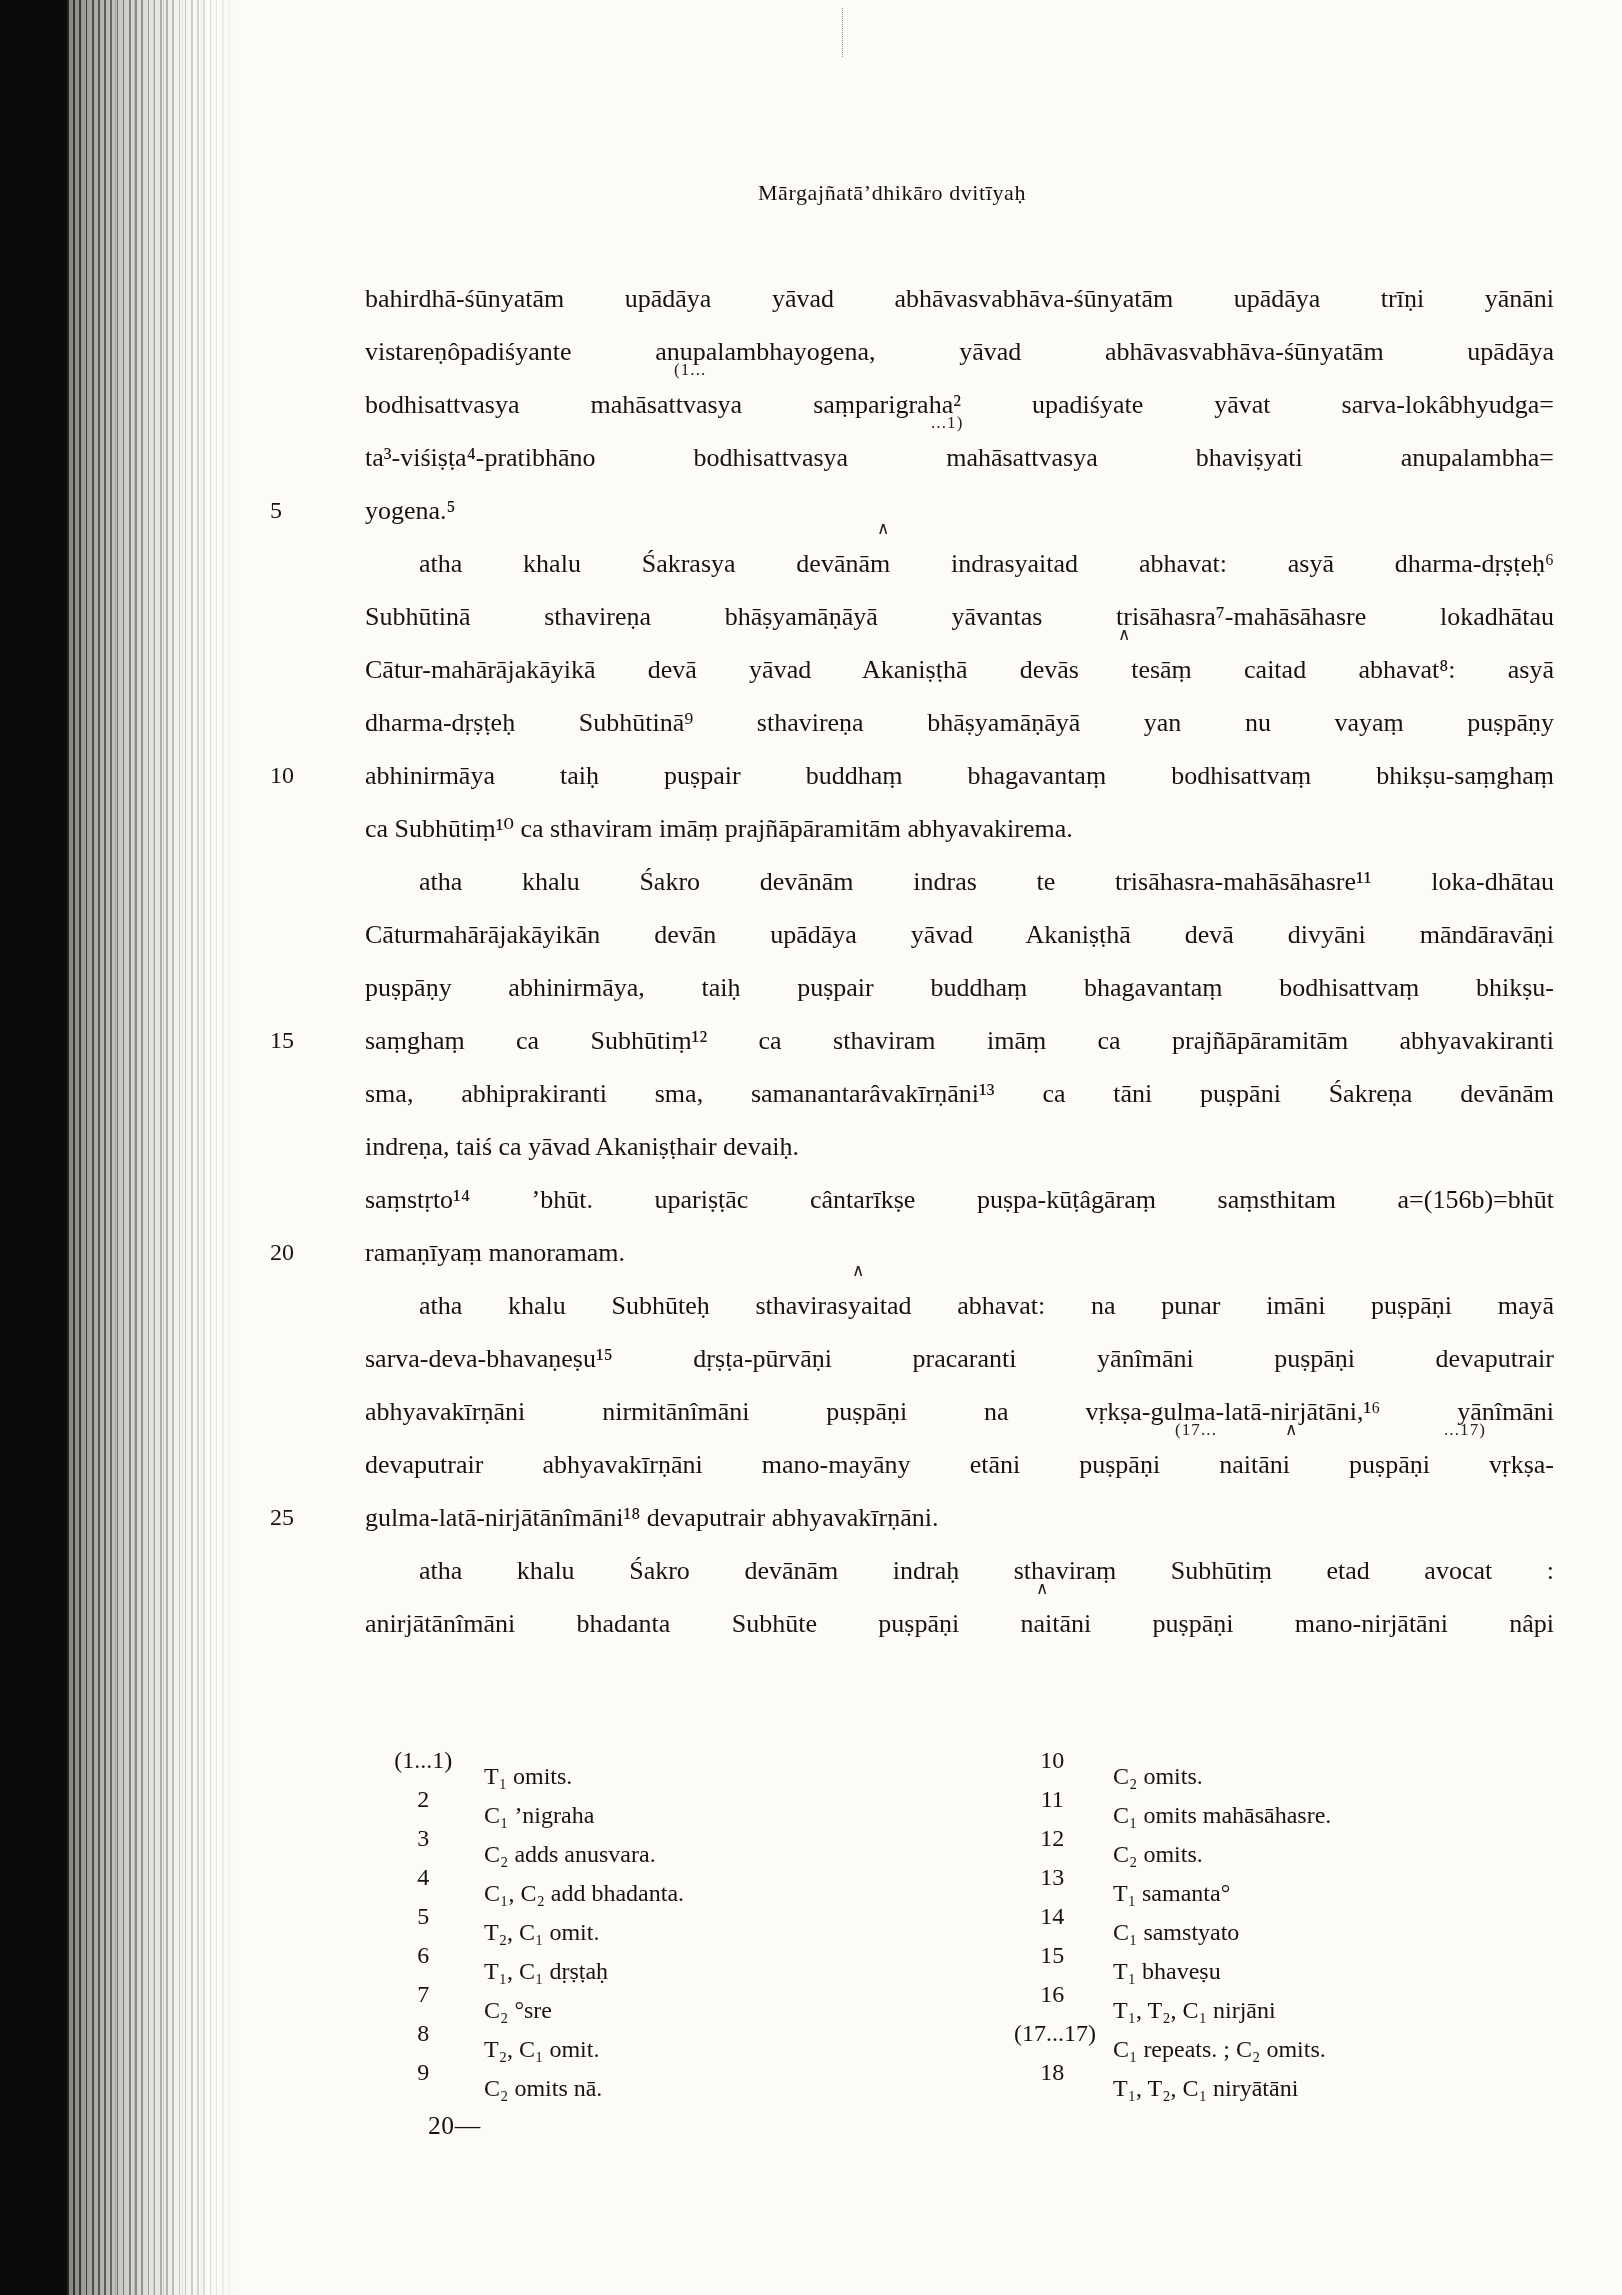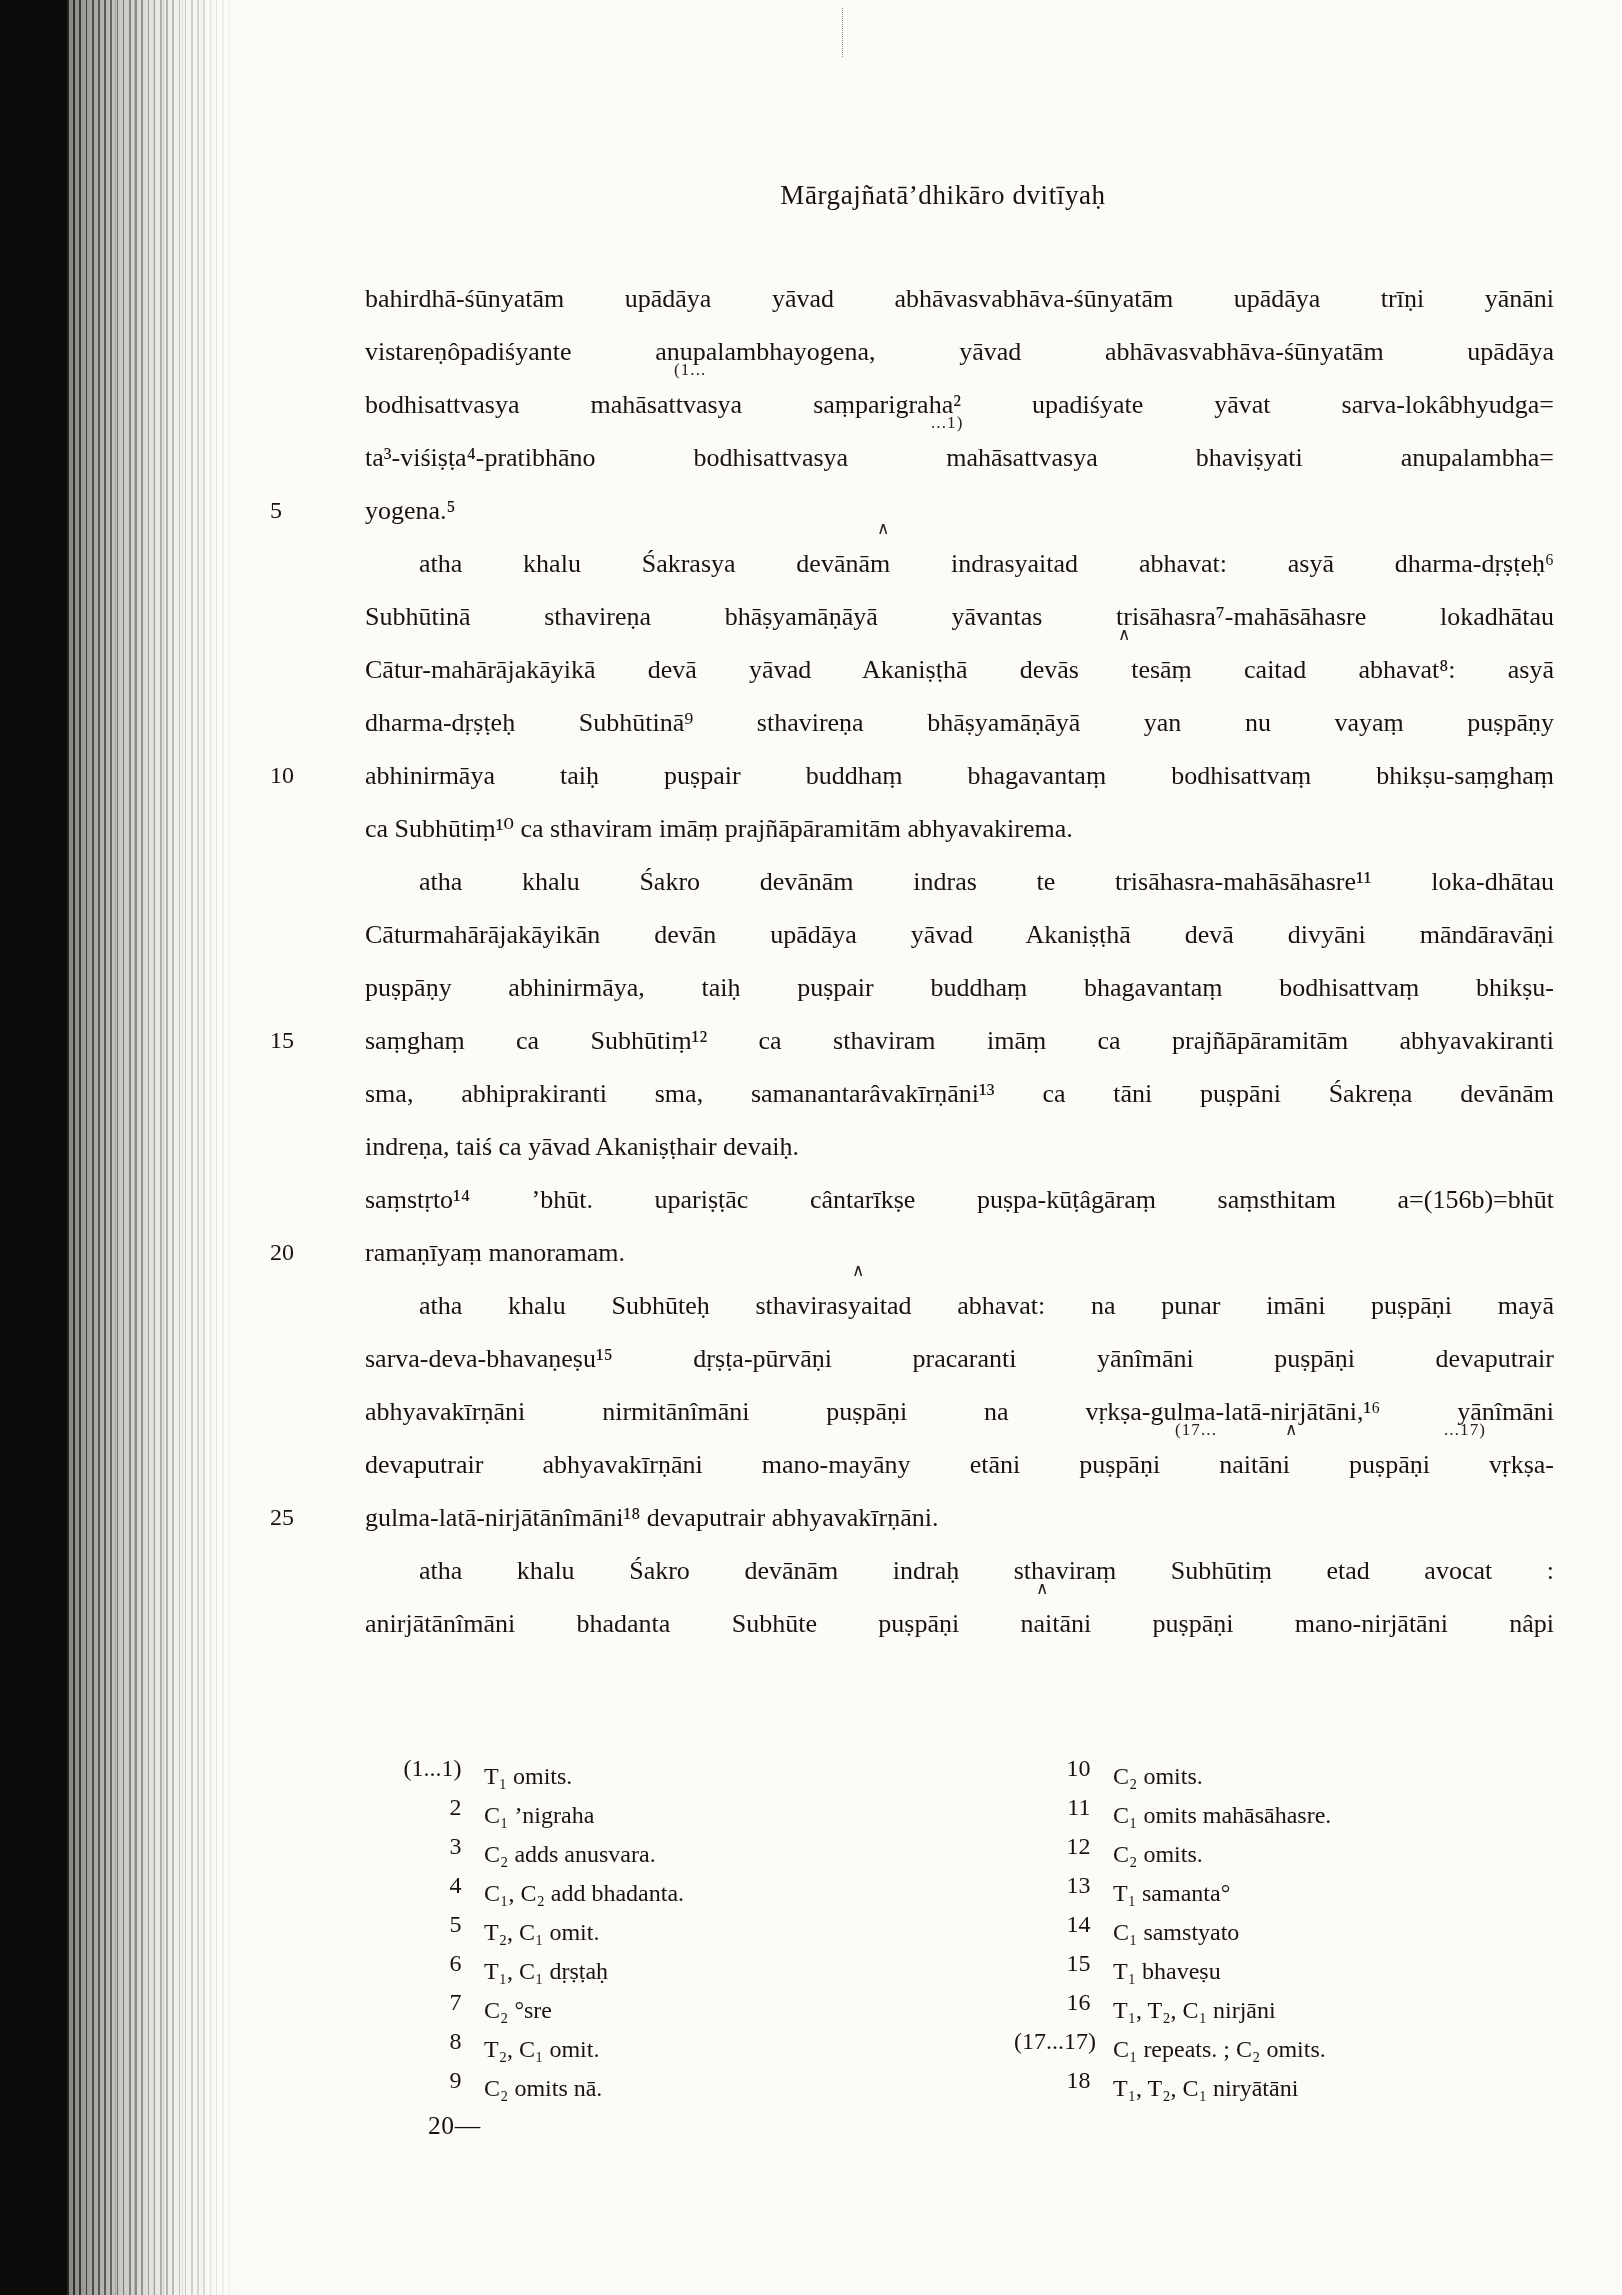--- a/index.html
+++ b/index.html
@@ -19,40 +19,40 @@
       repeating-linear-gradient(to right, rgba(22,20,16,0.35) 0 0.6px, rgba(22,20,16,0) 0.6px 9.6px),
       linear-gradient(to right, rgba(35,32,26,0.55), rgba(35,32,26,0) 92%);
   }
   .scan-fade {
     position: absolute; left: 67px; top: 0; width: 170px; height: 100%;
     background: linear-gradient(to right, rgba(252,251,248,0) 0%, rgba(252,251,248,0.62) 55%, rgba(252,251,248,1) 100%);
   }
   .fold { position: absolute; left: 842px; top: 8px; height: 49px; width: 0; border-left: 1.7px dotted #8a8a86; }
 
   .header {
-    position: absolute; left: 943px; top: 180px; transform: translateX(-50%);
-    font-size: 27px; letter-spacing: 0.6px; white-space: nowrap;
+    position: absolute; left: 892px; top: 180px; transform: translateX(-50%);
+    font-size: 22px; letter-spacing: 0.6px; white-space: nowrap;
   }
 
   .body { position: absolute; left: 365px; top: 272px; width: 1189px; }
   .line {
     position: relative; height: 53px; line-height: 53px; font-size: 26px;
     text-align: justify; text-align-last: justify;
   }
   .line.indent { padding-left: 54px; }
   .line.end { text-align: left; text-align-last: left; }
   .lnum { position: absolute; left: -95px; top: 0; width: 63px; text-align: right; font-size: 24px; }
   .inote { position: absolute; top: -17px; font-size: 17px; line-height: 17px; letter-spacing: 1.1px; color: #26231e; }
 
   .footnotes { position: absolute; left: 0; top: 1741px; width: 100%; font-size: 24px; }
   .fncol { position: absolute; top: 0; }
   .fncol.left  { left: 385px;  width: 600px; }
   .fncol.right { left: 1014px; width: 578px; }
   .fnrow { display: flex; height: 39px; line-height: 39px; }
-  .fnlabel { flex: none; width: 99px; text-align: right; padding-right: 22.6px; margin-top: 8px; }
+  .fnlabel { flex: none; width: 99px; text-align: center; padding-right: 22.6px; }
   .fntext { white-space: nowrap; margin-top: 16px; }
 
   .pagenum { position: absolute; left: 396px; top: 2111px; font-size: 25.5px; letter-spacing: 0.6px; margin-left: 32px; }
 </style>
 </head>
 <body>
 
 <div class="page">
   <div class="scan-strip"></div>
   <div class="scan-streaks"></div>

